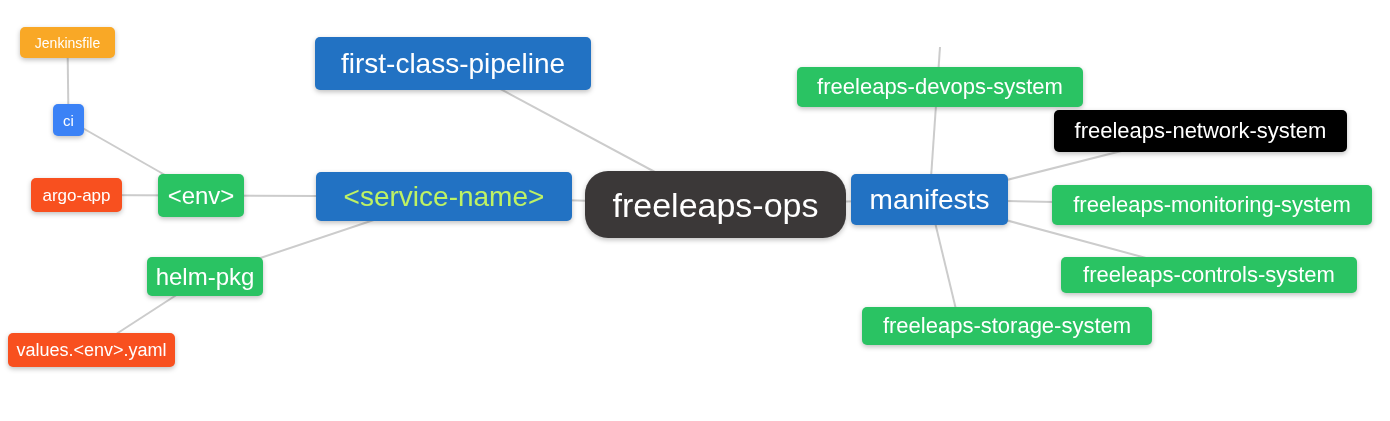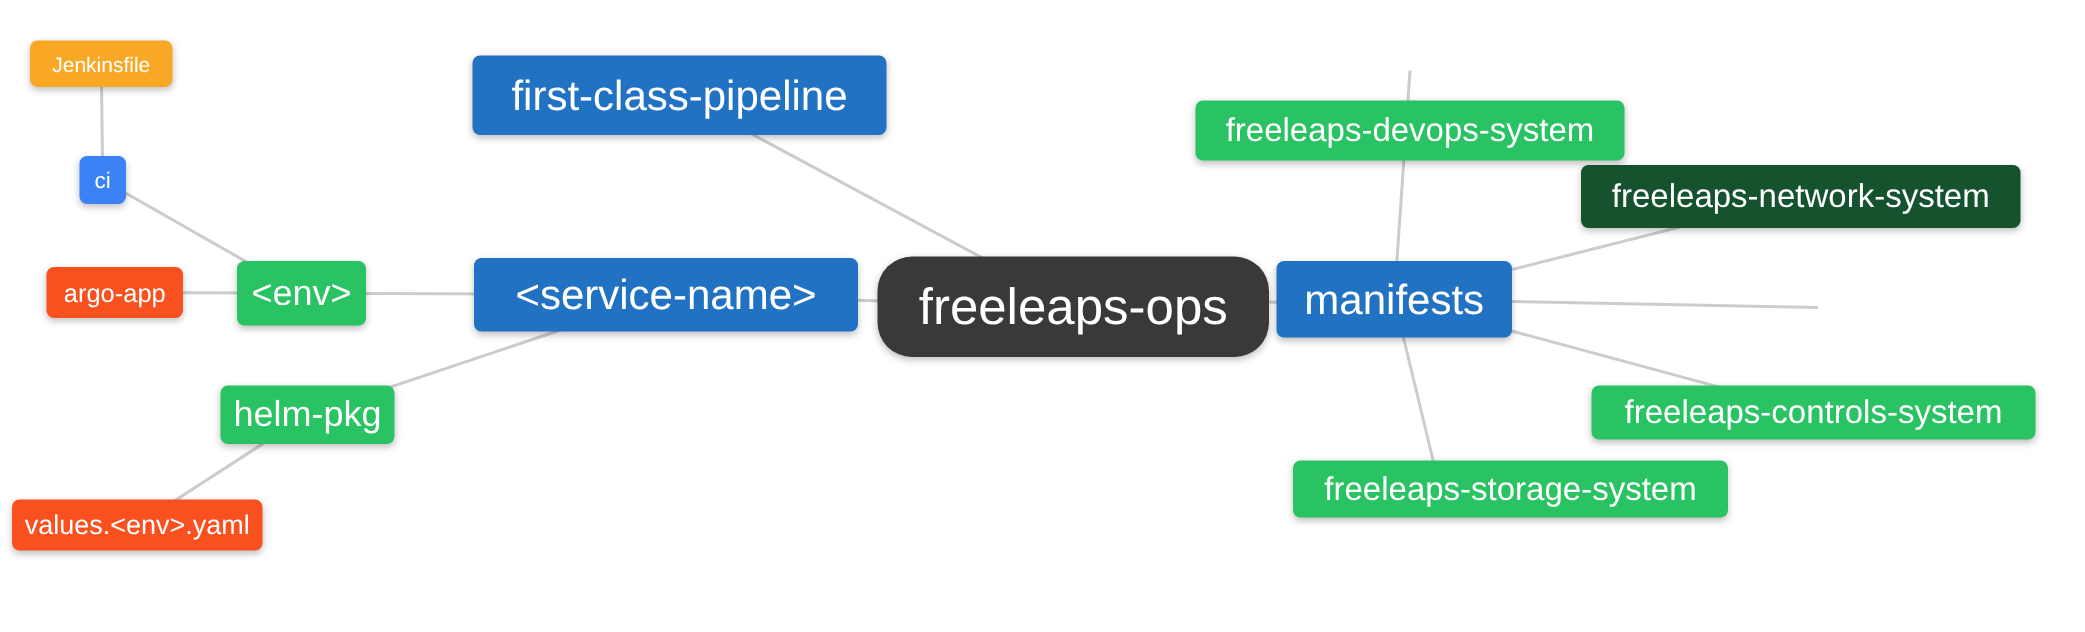--- a/index.html
+++ b/index.html
@@ -60,20 +60,21 @@
     <line x1="929.5" y1="199.5" x2="960" y2="326" stroke="#CCCCCC" stroke-width="2"></line>
   </svg>
 
   <div class="node" style="left: 20px; top: 27px; width: 95px; height: 31px; font-size: 14px; background: rgb(249, 168, 38); color: rgb(255, 255, 255);">Jenkinsfile</div>
   <div class="node" style="left: 53px; top: 104px; width: 31px; height: 32px; font-size: 15px; background: #3b82f6; color: rgb(255, 255, 255);">ci</div>
   <div class="node" style="left: 31px; top: 178px; width: 91px; height: 34px; font-size: 17px; background: rgb(248, 80, 31); color: rgb(255, 255, 255);">argo-app</div>
   <div class="node" style="left: 158px; top: 174px; width: 86px; height: 43px; font-size: 24px; background: rgb(42, 195, 99); color: rgb(255, 255, 255);">&lt;env&gt;</div>
   <div class="node" style="left: 147px; top: 257px; width: 116px; height: 39px; font-size: 24px; background: rgb(42, 195, 99); color: rgb(255, 255, 255);">helm-pkg</div>
   <div class="node" style="left: 8px; top: 333px; width: 167px; height: 34px; font-size: 18px; background: rgb(248, 80, 31); color: rgb(255, 255, 255);">values.&lt;env&gt;.yaml</div>
   <div class="node" style="left: 315px; top: 37px; width: 276px; height: 53px; font-size: 28px; background: rgb(34, 114, 195); color: rgb(255, 255, 255);">first-class-pipeline</div>
-  <div class="node" style="left: 316px; top: 172px; width: 256px; height: 49px; font-size: 28px; background: rgb(34, 114, 195); color: #ffffff;">&lt;service-name&gt;</div>
+  <div class="node" style="left: 316px; top: 172px; width: 256px; height: 49px; font-size: 28px; background: rgb(34, 114, 195); color: #bef264;">&lt;service-name&gt;</div>
   <div class="node" style="left: 585px; top: 171px; width: 261px; height: 67px; font-size: 34px; background: rgb(59, 56, 56); color: rgb(255, 255, 255); border-radius: 23px;">freeleaps-ops</div>
   <div class="node" style="left: 851px; top: 174px; width: 157px; height: 51px; font-size: 28px; background: rgb(34, 114, 195); color: rgb(255, 255, 255);">manifests</div>
   <div class="node" style="left: 797px; top: 27px; width: 286px; height: 40px; font-size: 22px; background: rgb(42, 195, 99); color: rgb(255, 255, 255); margin-top: 40px;">freeleaps-devops-system</div>
-  <div class="node" style="left: 1054px; top: 110px; width: 293px; height: 42px; font-size: 22px; background: #14532d; color: rgb(255, 255, 255);">freeleaps-network-system</div>
+  <div class="node" style="left: 1054px; top: 110px; width: 293px; height: 42px; font-size: 22px; background: #000000; color: rgb(255, 255, 255);">freeleaps-network-system</div>
+  <div class="node" style="left: 1052px; top: 185px; width: 320px; height: 40px; font-size: 22px; background: rgb(42, 195, 99); color: rgb(255, 255, 255);">freeleaps-monitoring-system</div>
   <div class="node" style="left: 1061px; top: 257px; width: 296px; height: 36px; font-size: 22px; background: rgb(42, 195, 99); color: rgb(255, 255, 255);">freeleaps-controls-system</div>
   <div class="node" style="left: 815px; top: 307px; width: 290px; height: 38px; font-size: 22px; background: rgb(42, 195, 99); color: rgb(255, 255, 255); margin-left: 47px;">freeleaps-storage-system</div>
 </div>
 
 </body></html>

